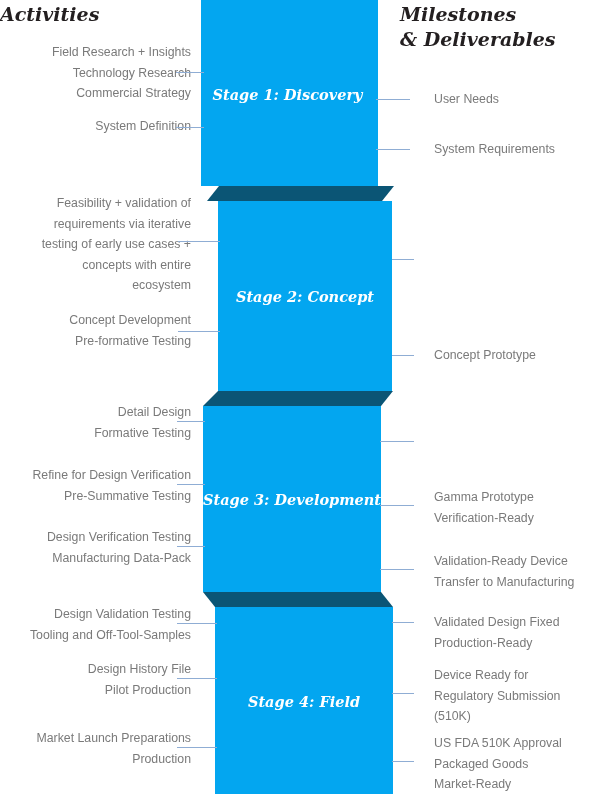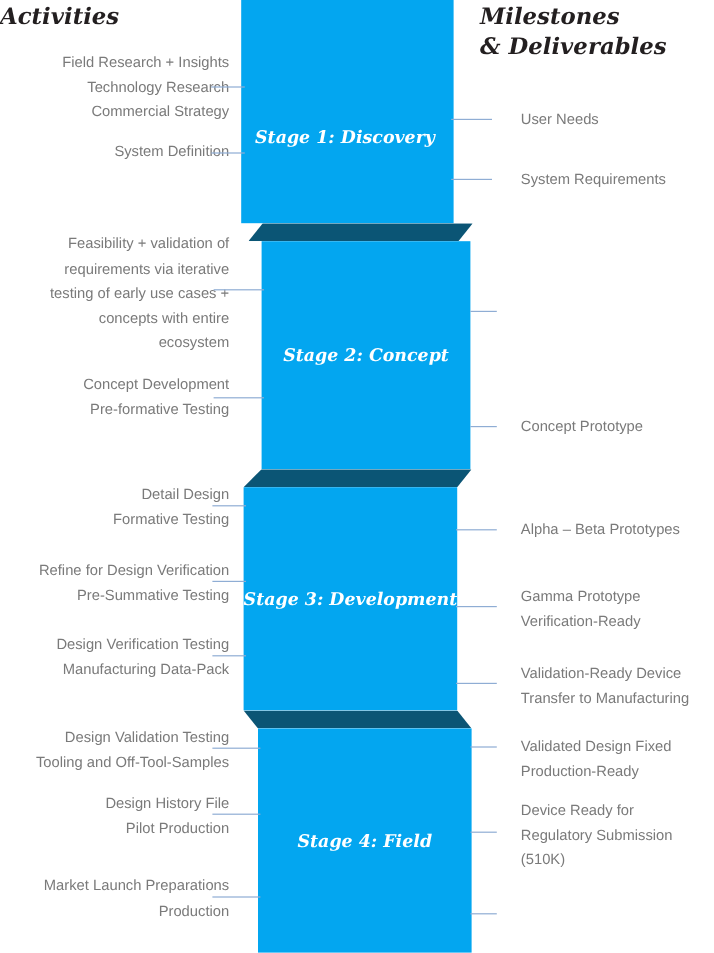--- a/index.html
+++ b/index.html
@@ -63,21 +63,21 @@
 </head>
 <body>
 
 <div id="stage">
 
   <div class="col-head head-activities">Activities</div>
   <div class="col-head head-milestones">Milestones
 &amp; Deliverables</div>
 
   <div class="bar" style="left:201px;top:0px;width:177px;height:186px;"></div>
-  <div class="stage-label" style="left:201px;top:86px;width:173px;margin-top:20px;">Stage 1: Discovery</div>
+  <div class="stage-label" style="left:201px;top:86px;width:173px;">Stage 1: Discovery</div>
 
   <div class="bar-shadow" style="left:207px;top:186px;width:187px;height:15px;
               clip-path:polygon(12px 0, 187px 0, 175px 15px, 0 15px);"></div>
 
   <div class="side-text left-text" style="top:42px;">Field Research + Insights
 Technology Research
 Commercial Strategy</div>
   <div class="connector" style="left:176px;top:72px;width:28px;"></div>
 
   <div class="side-text left-text" style="top:116px;">System Definition</div>
@@ -122,21 +122,20 @@
   <div class="connector" style="left:177px;top:421px;width:28px;"></div>
 
   <div class="side-text left-text" style="top:465px;">Refine for Design Verification
 Pre-Summative Testing</div>
   <div class="connector" style="left:177px;top:484px;width:28px;"></div>
 
   <div class="side-text left-text" style="top:527px;">Design Verification Testing
 Manufacturing Data-Pack</div>
   <div class="connector" style="left:177px;top:546px;width:28px;"></div>
 
-  <div class="side-text right-text" style="top:431px;">Alpha – Beta Prototypes</div>
   <div class="connector" style="left:380px;top:441px;width:34px;"></div>
 
   <div class="side-text right-text" style="top:487px;">Gamma Prototype
 Verification-Ready</div>
   <div class="connector" style="left:380px;top:505px;width:34px;"></div>
 
   <div class="side-text right-text" style="top:551px;">Validation-Ready Device
 Transfer to Manufacturing</div>
   <div class="connector" style="left:380px;top:569px;width:34px;"></div>
 
@@ -157,15 +156,18 @@
 
   <div class="side-text right-text" style="top:612px;">Validated Design Fixed
 Production-Ready</div>
   <div class="connector" style="left:392px;top:622px;width:22px;"></div>
 
   <div class="side-text right-text" style="top:665px;">Device Ready for
 Regulatory Submission
 (510K)</div>
   <div class="connector" style="left:392px;top:693px;width:22px;"></div>
 
+  <div class="side-text right-text" style="top:733px;">US FDA 510K Approval
+Packaged Goods
+Market-Ready</div>
   <div class="connector" style="left:392px;top:761px;width:22px;"></div>
 
 </div>
 
 </body></html>

